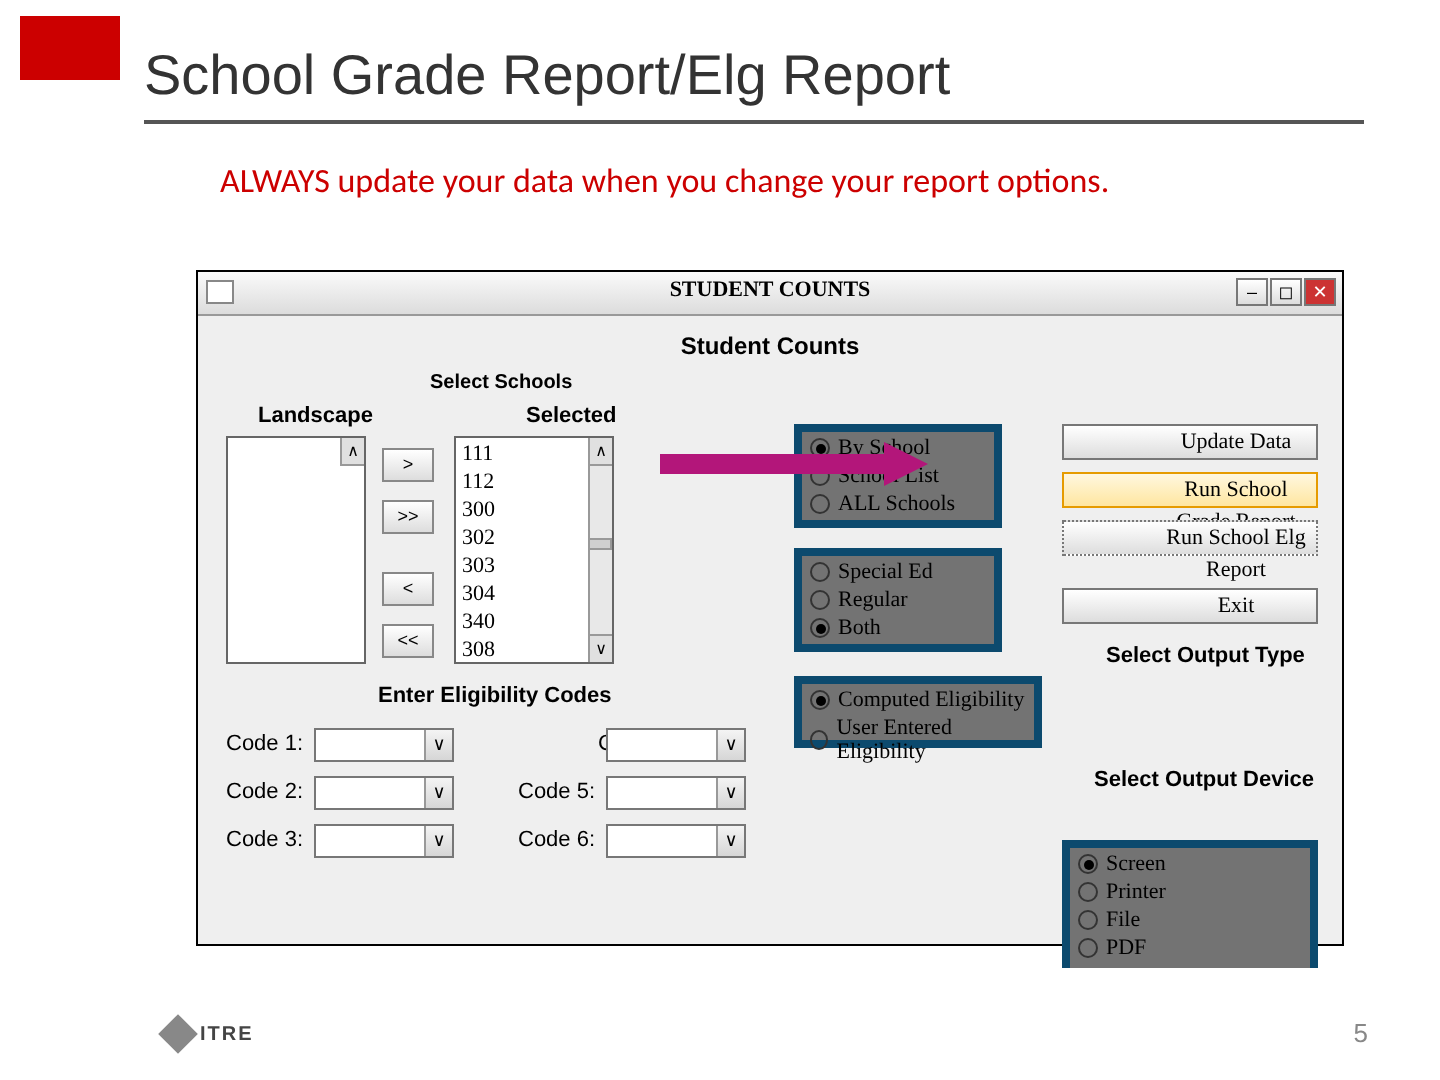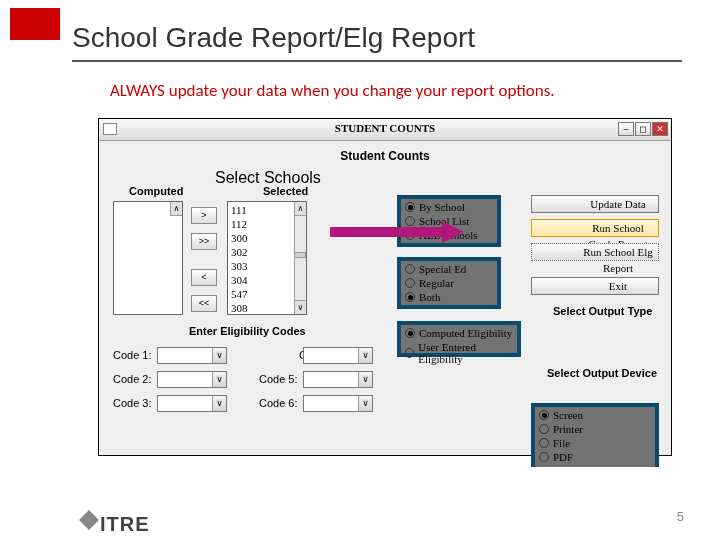--- a/index.html
+++ b/index.html
@@ -34,21 +34,21 @@
   }
   .tip {
     position: absolute;
     left: 110px; top: 80px;
     color: #c00;
     font-size: 17px;
     font-family: Calibri, Arial, sans-serif;
   }
   .app-window {
     position: absolute;
-    left: 98px; top: 118px;
+    left: 98px; top: 135px;
     width: 574px;
     height: 338px;
     border: 1px solid #000;
     background: #efefef;
     font-size: 11px;
   }
   .win-titlebar {
     height: 22px;
     background: linear-gradient(#fafafa,#dcdcdc);
     border-bottom: 1px solid #999;
@@ -180,25 +180,25 @@
   }
   .combo .caret {
     position: absolute; right: 0; top: 0;
     width: 14px; height: 100%;
     background: linear-gradient(#f4f4f4,#d6d6d6);
     border-left: 1px solid #999;
     text-align: center; line-height: 15px; font-size: 9px;
   }
   .itre {
     position: absolute;
-    left: 82px; bottom: 4px;
-    display: flex; gap: 4px;
+    left: 82px; bottom: 16px;
+    display: flex; align-items: center; gap: 4px;
     font-weight: bold;
     letter-spacing: 1px;
-    font-size: 20px;
+    font-size: 10px;
     color: #444;
   }
   .itre-dia {
     width: 14px; height: 14px;
     background: #888;
     transform: rotate(45deg);
   }
   .page-num {
     position: absolute;
     right: 36px; bottom: 16px;
@@ -219,43 +219,43 @@
     <div class="win-t-icon"></div>
     <div class="win-t-text">STUDENT COUNTS</div>
     <div class="win-ctrls">
       <div class="win-ctrl">–</div>
       <div class="win-ctrl">◻</div>
       <div class="win-ctrl close">✕</div>
     </div>
   </div>
 
   <div class="section-title" style="left:0; right:0; top:30px; text-align:center;">Student Counts</div>
-  <div class="section-title" style="left:116px; top:50px; font-size:16px; font-weight:normal;">Select Schools</div>
-
-  <div class="small-label" style="left:30px; top:66px; font-weight:bold;">Computed</div>
+  <div class="section-title" style="left:116px; top:50px; font-size:10px; font-weight:bold;">Select Schools</div>
+
+  <div class="small-label" style="left:30px; top:66px; font-weight:bold;">Landscape</div>
   <div class="small-label" style="left:164px; top:66px; font-weight:bold;">Selected</div>
 
   <div class="listbox" style="left:14px; top:82px; width:70px; height:114px;">
     <div class="sb-handle">∧</div>
   </div>
 
   <div class="move-btn" style="left:92px; top:88px;">&gt;</div>
   <div class="move-btn" style="left:92px; top:114px;">&gt;&gt;</div>
   <div class="move-btn" style="left:92px; top:150px;">&lt;</div>
   <div class="move-btn" style="left:92px; top:176px;">&lt;&lt;</div>
 
   <div class="listbox" style="left:128px; top:82px; width:80px; height:114px;">
     <div class="listbox-inner">
       <div>111</div>
       <div>112</div>
       <div>300</div>
       <div>302</div>
       <div>303</div>
       <div>304</div>
-      <div>547</div>
+      <div>340</div>
       <div>308</div>
     </div>
     <div class="sb-handle">∧</div>
     <div class="sb-track-r"></div>
     <div class="sb-handle" style="top:auto; bottom:0; border-bottom:none; border-top:1px solid #999;">∨</div>
     <div style="position:absolute; right:0; top:50px; width:12px; height:6px; background:#d0d0d0; border:1px solid #999;"></div>
   </div>
 
   <div class="panel" style="left:298px; top:76px; width:104px; height:52px;">
     <div class="radio-row">

